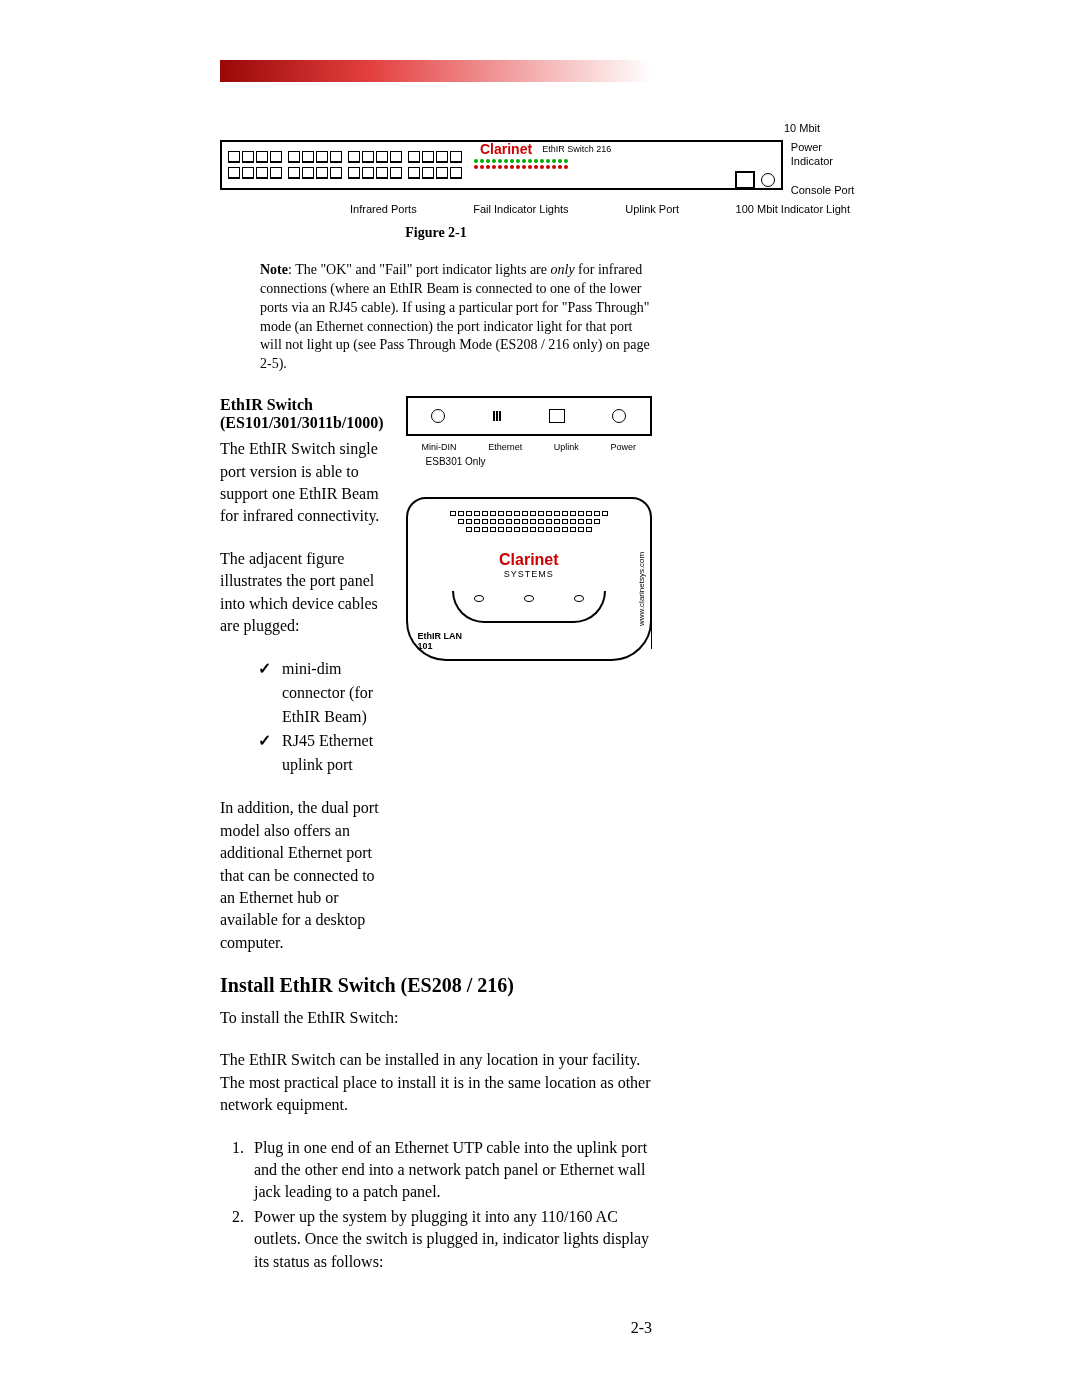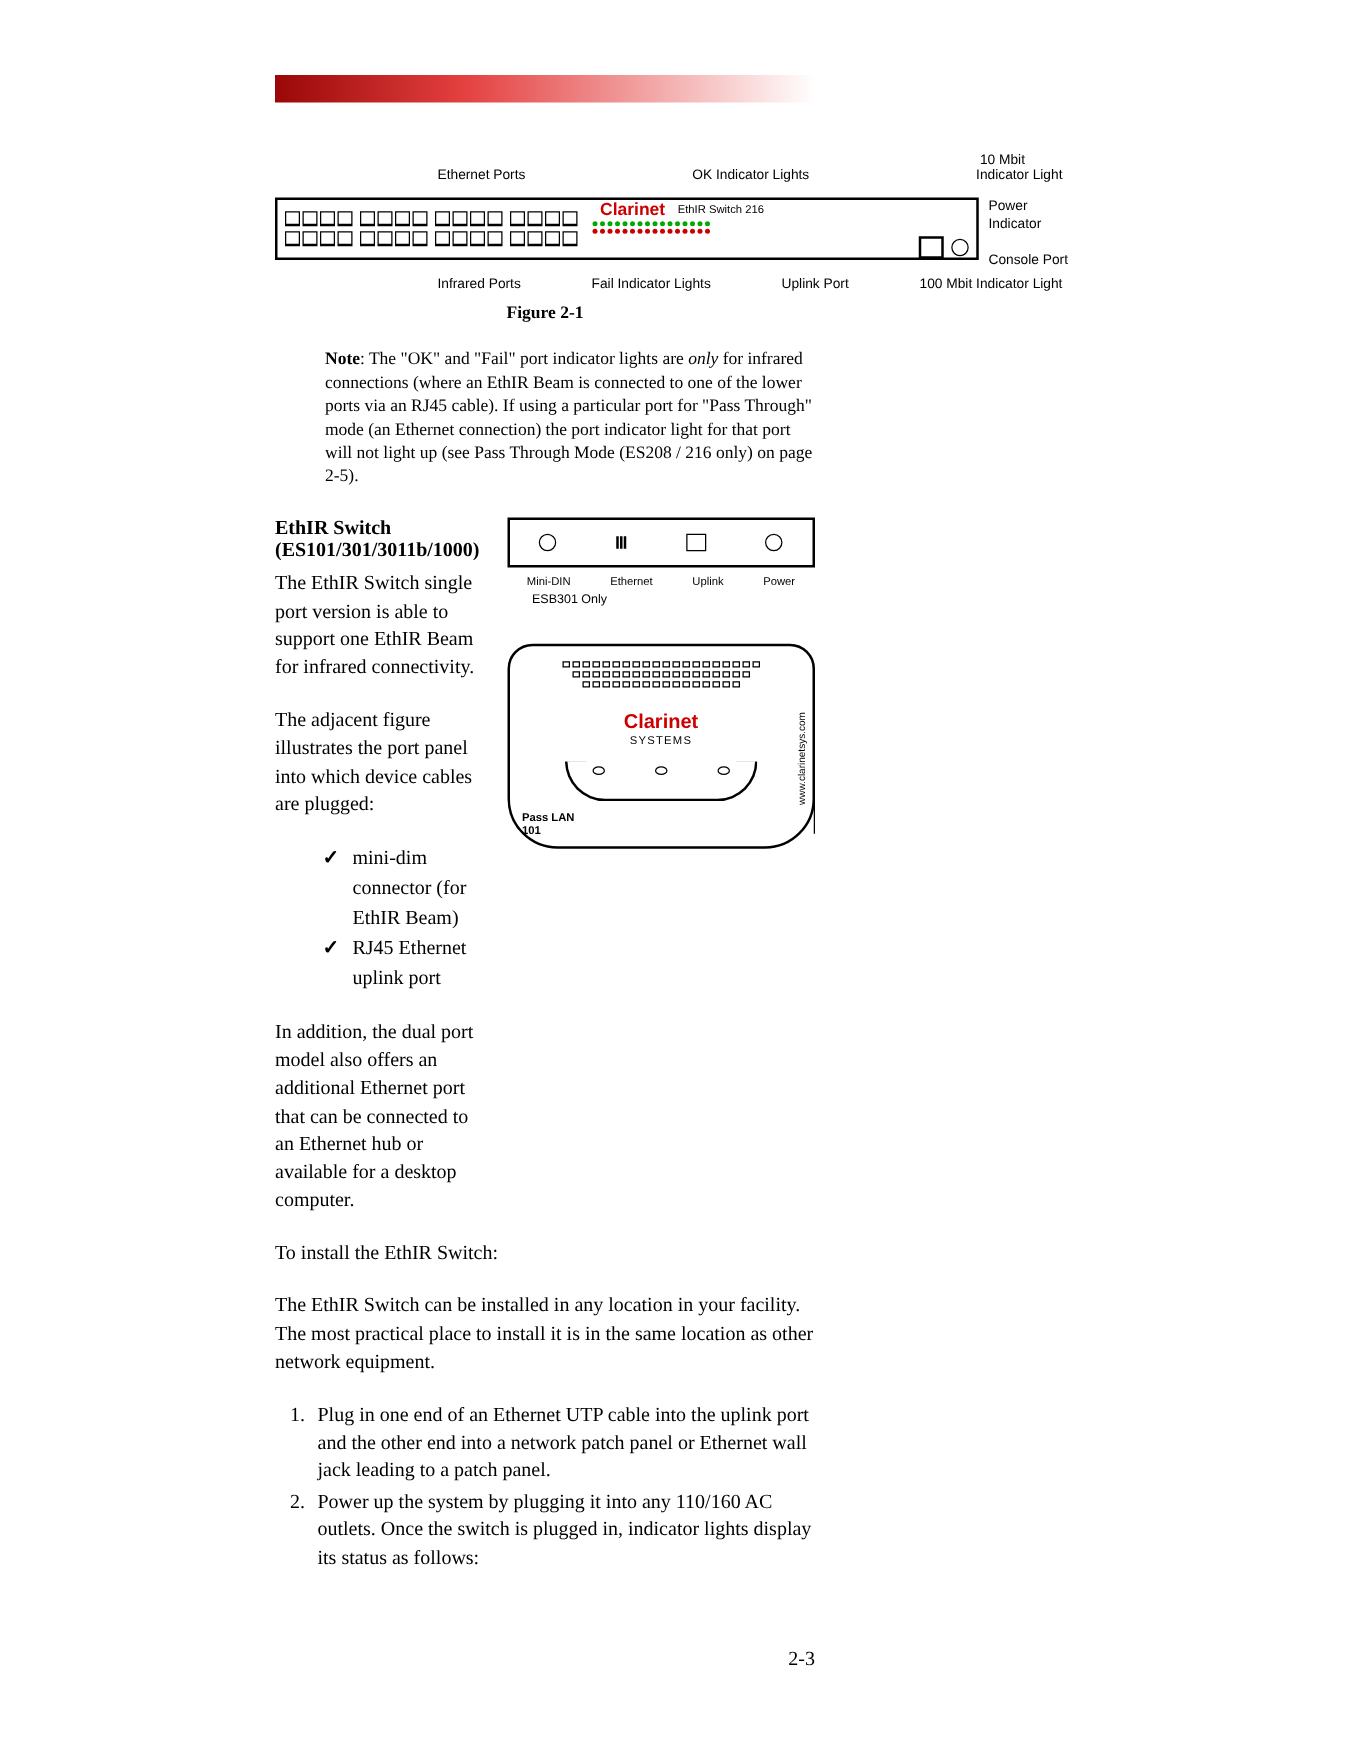--- a/index.html
+++ b/index.html
@@ -215,25 +215,20 @@
 
 <div class="page">
 
   <div class="top-bar"></div>
 
   <div class="wrap216">
     <div class="annot-area">
       <div style="display:flex; justify-content:flex-end; padding-right:40px;">
         <span>10 Mbit</span>
       </div>
-      <div class="annot-top">
-        <span style="margin-left:120px">Ethernet Ports</span>
-        <span>OK Indicator Lights</span>
-        <span style="margin-right:0">Indicator Light</span>
-      </div>
     </div>
 
     <div style="display:flex; align-items:flex-start; gap:8px;">
       <div class="diagram-216">
         <div class="port-row">
           <div class="prow">
               <div class="port"></div>
               <div class="port"></div>
               <div class="port"></div>
               <div class="port"></div>
@@ -452,28 +447,29 @@
             </div>
         </div>
         <div class="brand">Clarinet</div>
         <div class="sub">SYSTEMS</div>
         <div class="curve">
           <div class="o"></div>
             <div class="o"></div>
             <div class="o"></div>
         </div>
         <div class="model">
-          <span>Pass LAN</span><br>
+          <span>EthIR LAN</span><br>
           <span>101</span>
         </div>
         <div class="sidebar-text">www.clarinetsys.com</div>
       </div>
     </div>
   </div>
 
+  <div class="h3">Install EthIR Switch (ES208 / 216)</div>
   <div class="para">To install the EthIR Switch:</div>
   <div class="para">The EthIR Switch can be installed in any location in your facility.  The most practical place to install it is in the same location as other network equipment.</div>
   <ol class="steps">
     <li>Plug in one end of an Ethernet UTP cable into the uplink port and the other end into a network patch panel or Ethernet wall jack leading to a patch panel.</li>
     <li>Power up the system by plugging it into any 110/160 AC outlets.  Once the switch is plugged in, indicator lights display its status as follows:</li>
   </ol>
 
   <div class="pagenum">2-3</div>
 </div>
 

